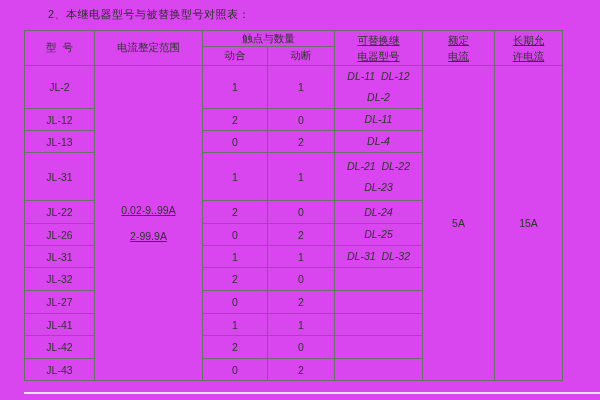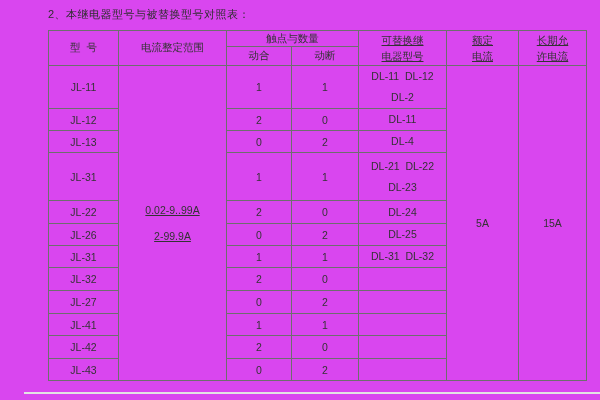--- a/index.html
+++ b/index.html
@@ -22,41 +22,42 @@
     position: absolute;
     left: 48px;
     top: 7px;
     font-size: 11px;
     letter-spacing: 0.5px;
     color: #2e2e2e;
     white-space: pre;
   }
   table.cmp {
     position: absolute;
-    left: 48px;
+    left: 24px;
     top: 30px;
     border-collapse: collapse;
     table-layout: fixed;
     width: 538px;
   }
   table.cmp td, table.cmp th {
     border: 1px solid #6e6e6e;
     font-size: 10.5px;
     font-weight: normal;
     text-align: center;
     vertical-align: middle;
     padding: 0;
     color: #333333;
     overflow: hidden;
   }
   .pre { white-space: pre; }
   .hdr-2line div { line-height: 16px; text-decoration: underline; }
   .replace-cell {
     text-align: left;
     padding-left: 9px;
+    font-style: italic;
   }
   .replace-cell span {
     display: block;
     line-height: 21px;
     white-space: pre;
   }
   .range-cell div { line-height: 14px; white-space: pre; text-decoration: underline; }
   .range-cell .l1 { margin-bottom: 12px; }
   .bottom-divider {
     position: absolute;
@@ -102,21 +103,21 @@
         <div>长期允</div>
         <div>许电流</div>
       </td>
     </tr>
     <tr style="height:19px">
       <td>动合</td>
       <td>动断</td>
     </tr>
 
     <tr style="height:43px">
-      <td>JL-11</td>
+      <td>JL-2</td>
       <td rowspan="12" class="range-cell">
         <div class="l1">0.02-9..99A</div>
         <div>2-99.9A</div>
       </td>
       <td>1</td>
       <td>1</td>
       <td class="replace-cell">
         <span>DL-11  DL-12</span>
         <span>DL-2</span>
       </td>

